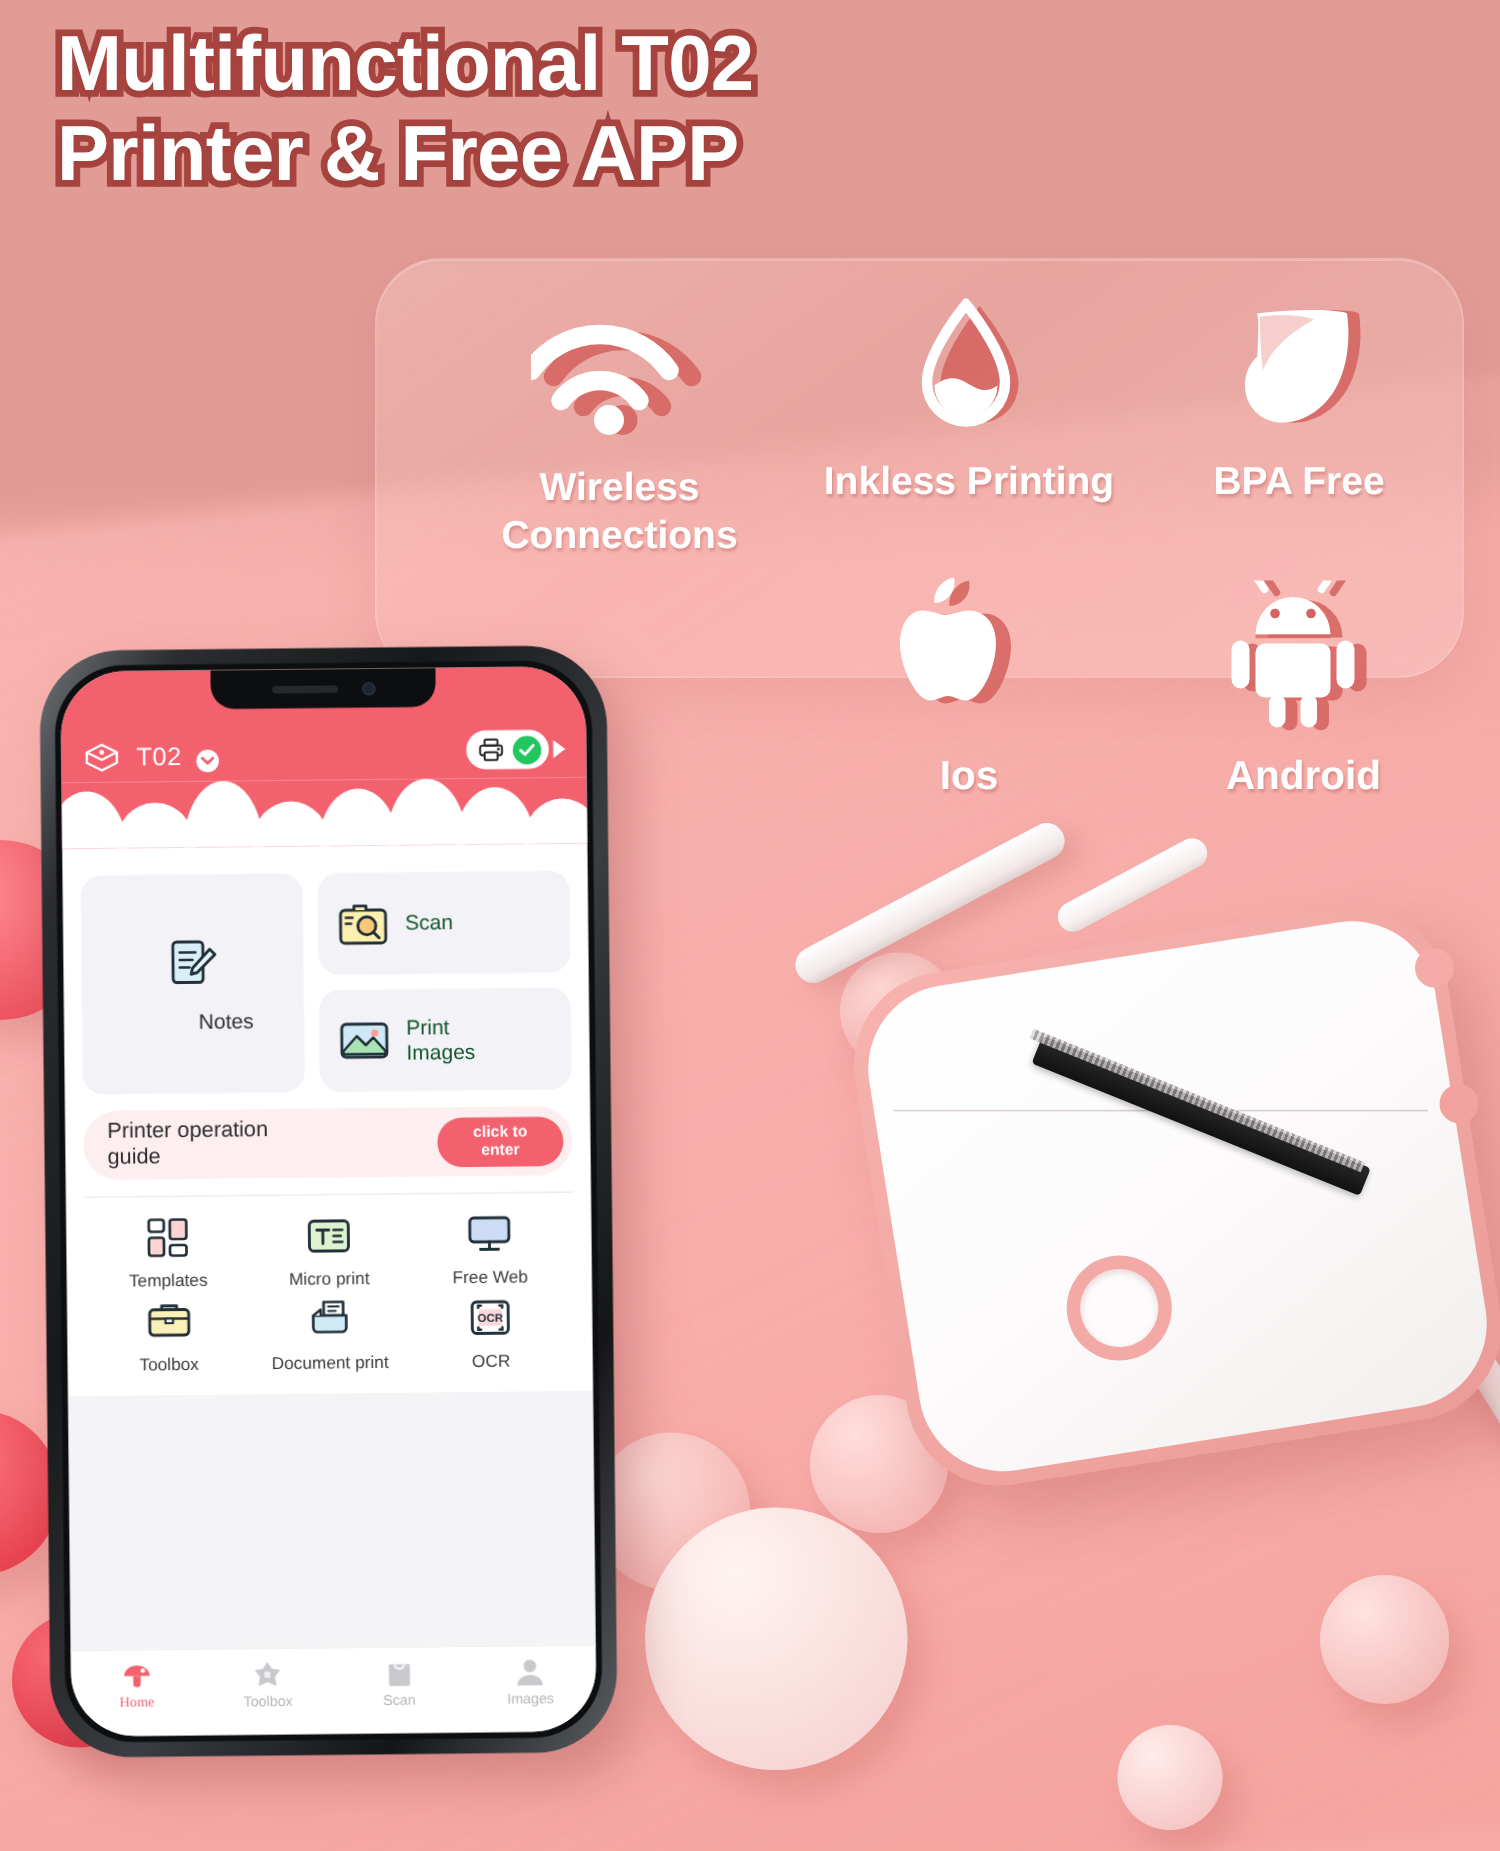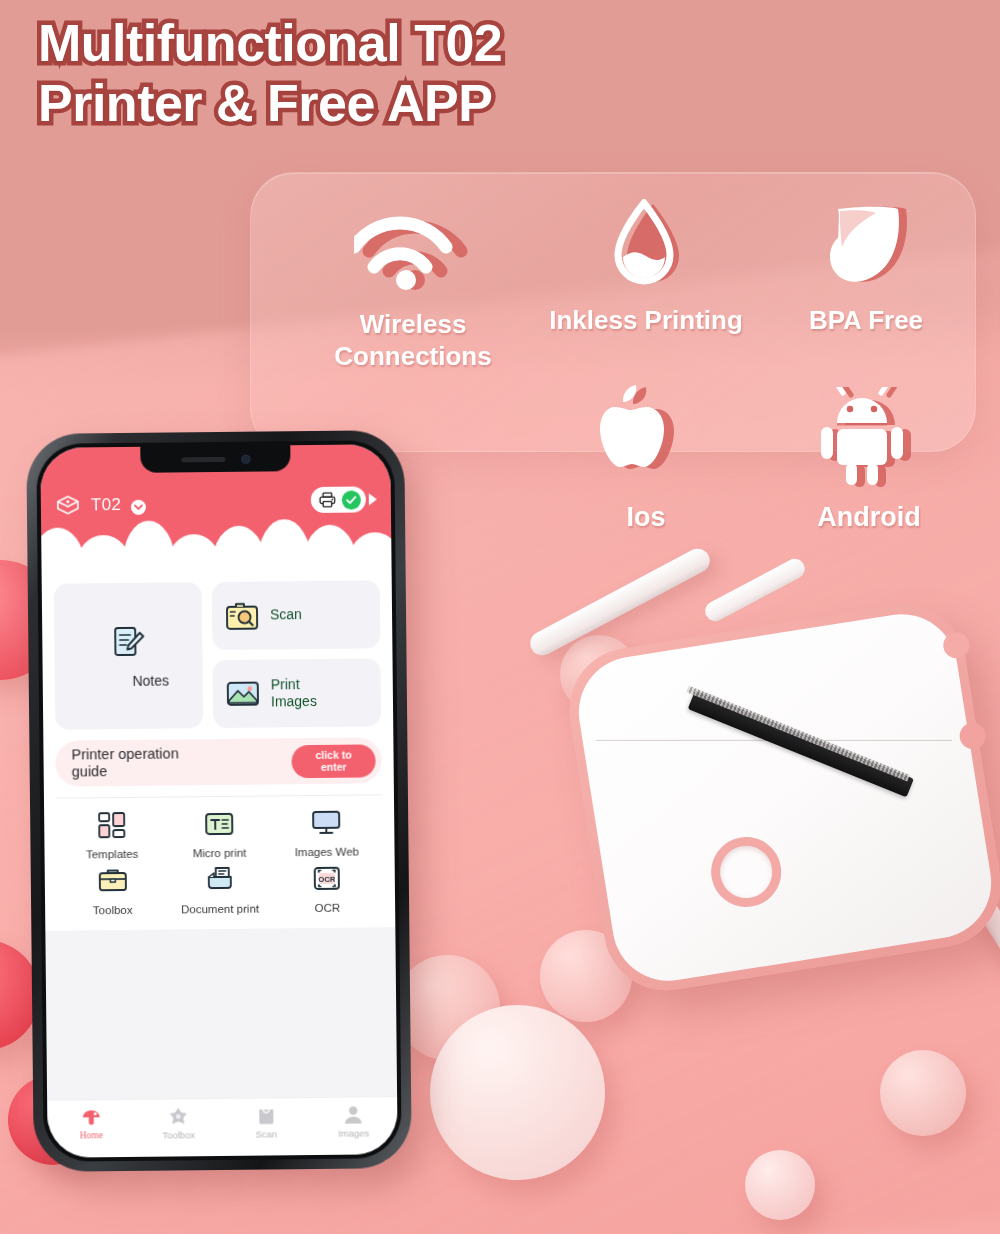--- a/index.html
+++ b/index.html
@@ -460,21 +460,21 @@
               <span class="grid-label">Micro print</span>
             </div>
 
             <div class="grid-item">
               <span>
                 <svg width="32" height="30" viewBox="0 0 32 30">
                   <rect x="3" y="4" width="26" height="16" rx="2.6" fill="#ccdcf5" stroke="#22303a" stroke-width="1.9"></rect>
                   <path d="M16 20 V25 M10 25 H22" stroke="#22303a" stroke-width="1.9" stroke-linecap="round"></path>
                 </svg>
               </span>
-              <span class="grid-label">Images Web</span>
+              <span class="grid-label">Free Web</span>
             </div>
 
             <div class="grid-item">
               <span>
                 <svg width="32" height="30" viewBox="0 0 32 30">
                   <path d="M11 7 V4.5 h10 V7" fill="none" stroke="#22303a" stroke-width="1.9" stroke-linejoin="round"></path>
                   <rect x="3" y="7" width="26" height="17" rx="2.6" fill="#fbf0b8" stroke="#22303a" stroke-width="1.9"></rect>
                   <path d="M3 13 H29" stroke="#22303a" stroke-width="1.7"></path>
                   <path d="M13.5 13 h5 v3 h-5 Z" fill="#fff" stroke="#22303a" stroke-width="1.4"></path>
                 </svg>

